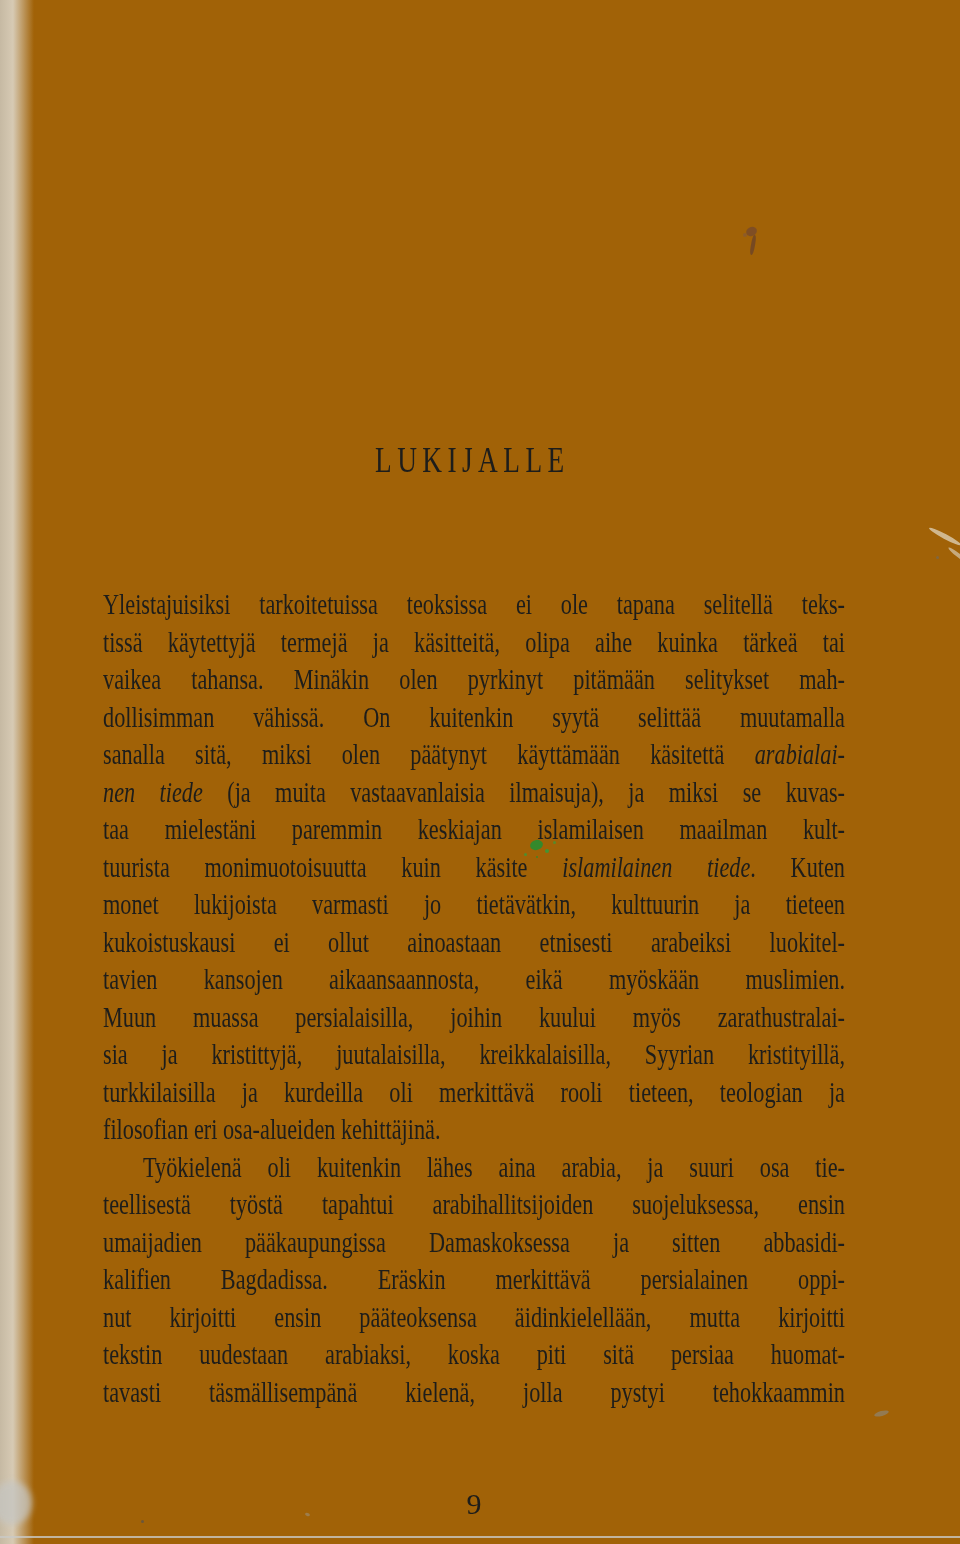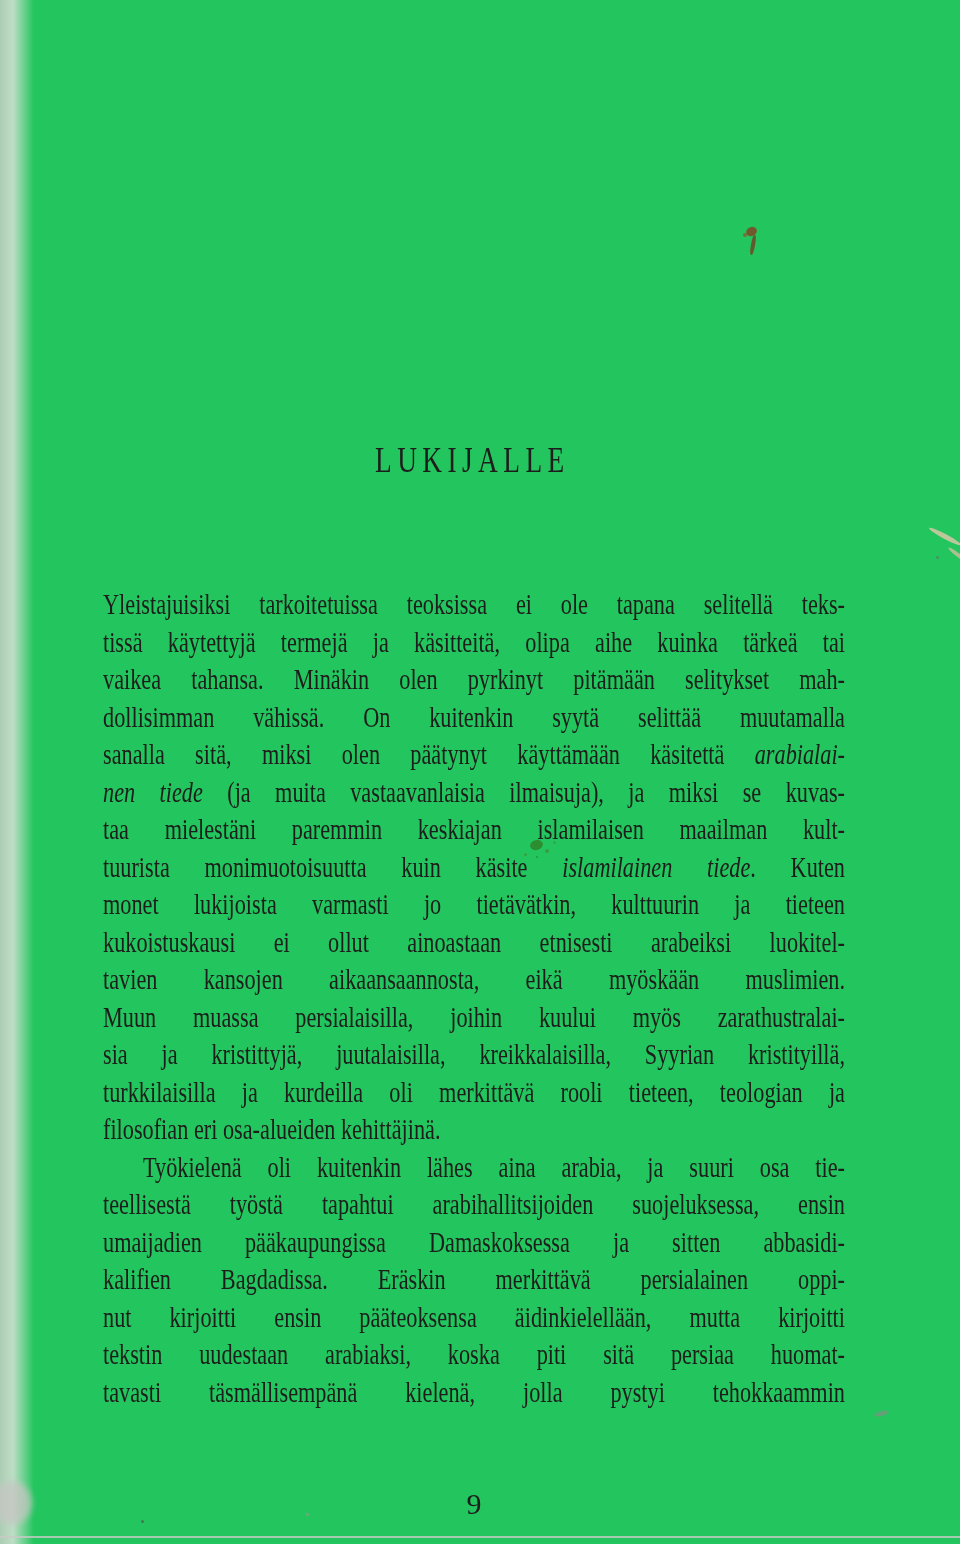--- a/index.html
+++ b/index.html
@@ -48,21 +48,21 @@
   .pagenum{
     position:absolute;left:103px;top:1489px;width:742px;
     text-align:center;font-size:30px;line-height:30px;
     color:var(--ink,#1d1d1b);
   }
   .mark{position:absolute;}
 </style>
 </head>
 <body>
 
-<div class="sheet" style="background: #22c55e;">
+<div class="sheet" style="background: #a16207;">
   <div class="edge-left"></div>
   <div class="corner-blob"></div>
   <div class="bottom-line"></div>
 
   <h1 class="title">LUKIJALLE</h1>
 
   <div class="textblock" id="textblock">
       <div class="paragraph">
         <div class="line"><span>Yleistajuisiksi tarkoitetuissa teoksissa ei ole tapana selitellä teks-</span></div>
         <div class="line"><span>tissä käytettyjä termejä ja käsitteitä, olipa aihe kuinka tärkeä tai</span></div>

